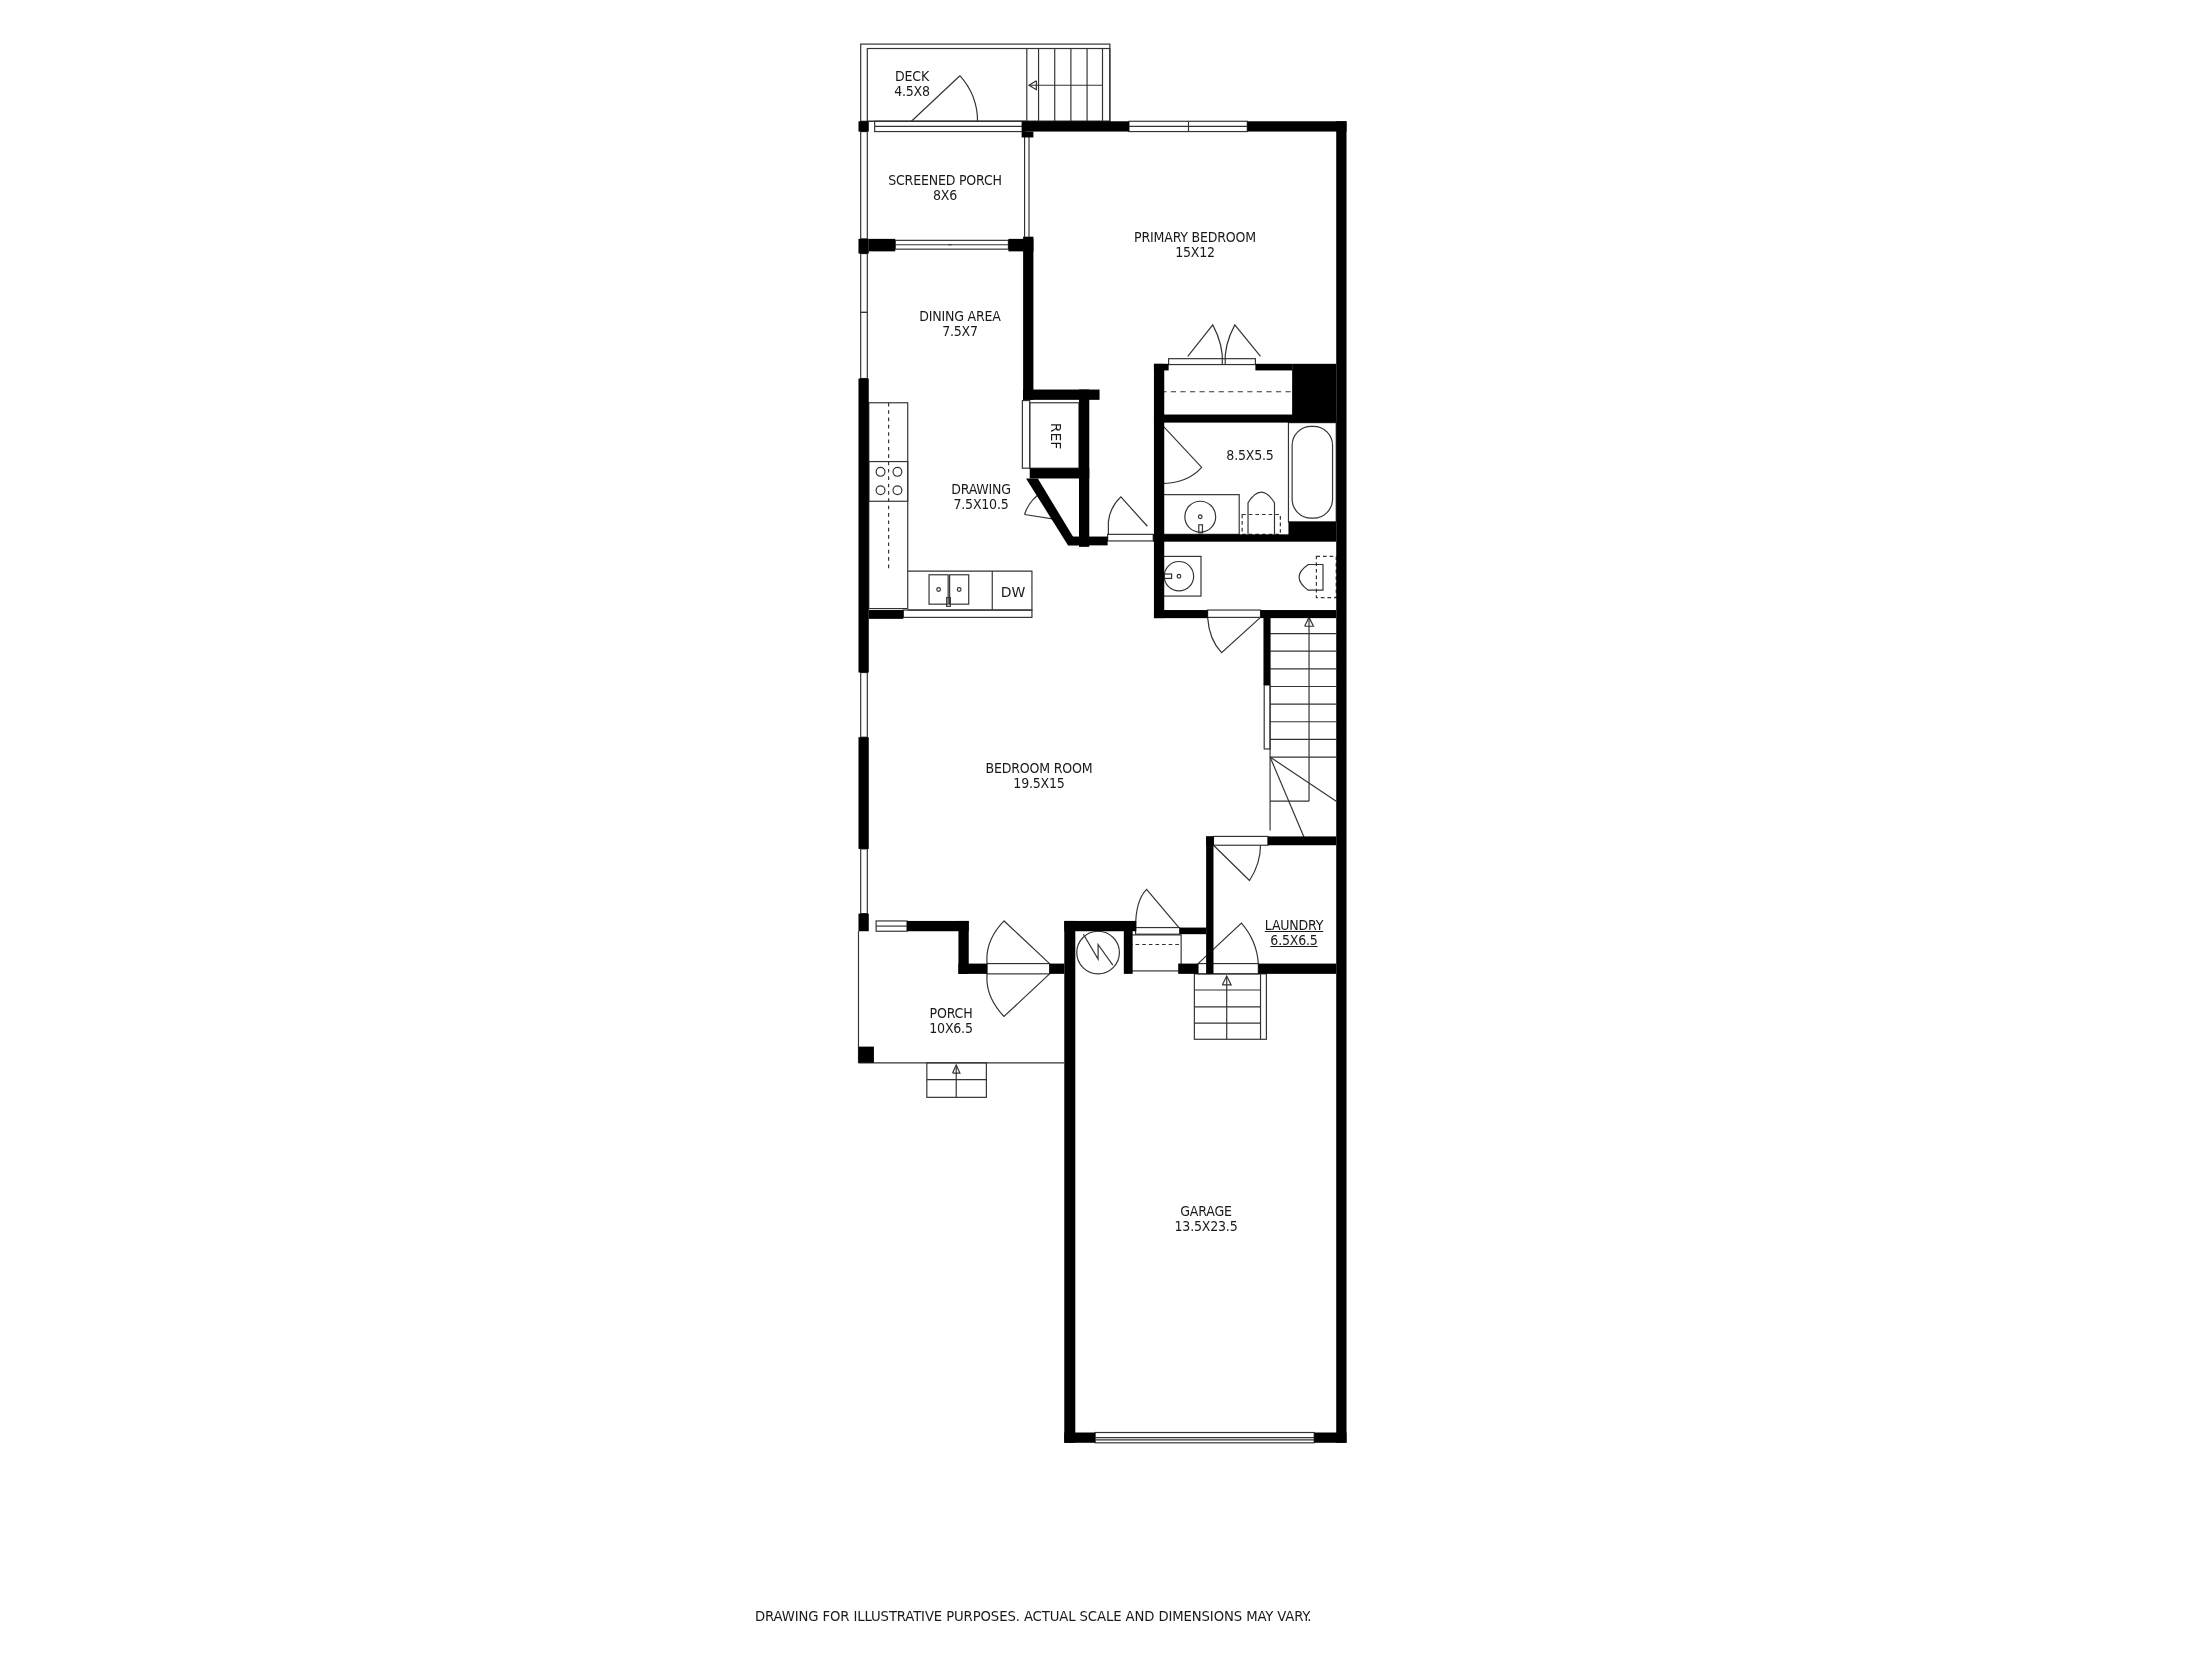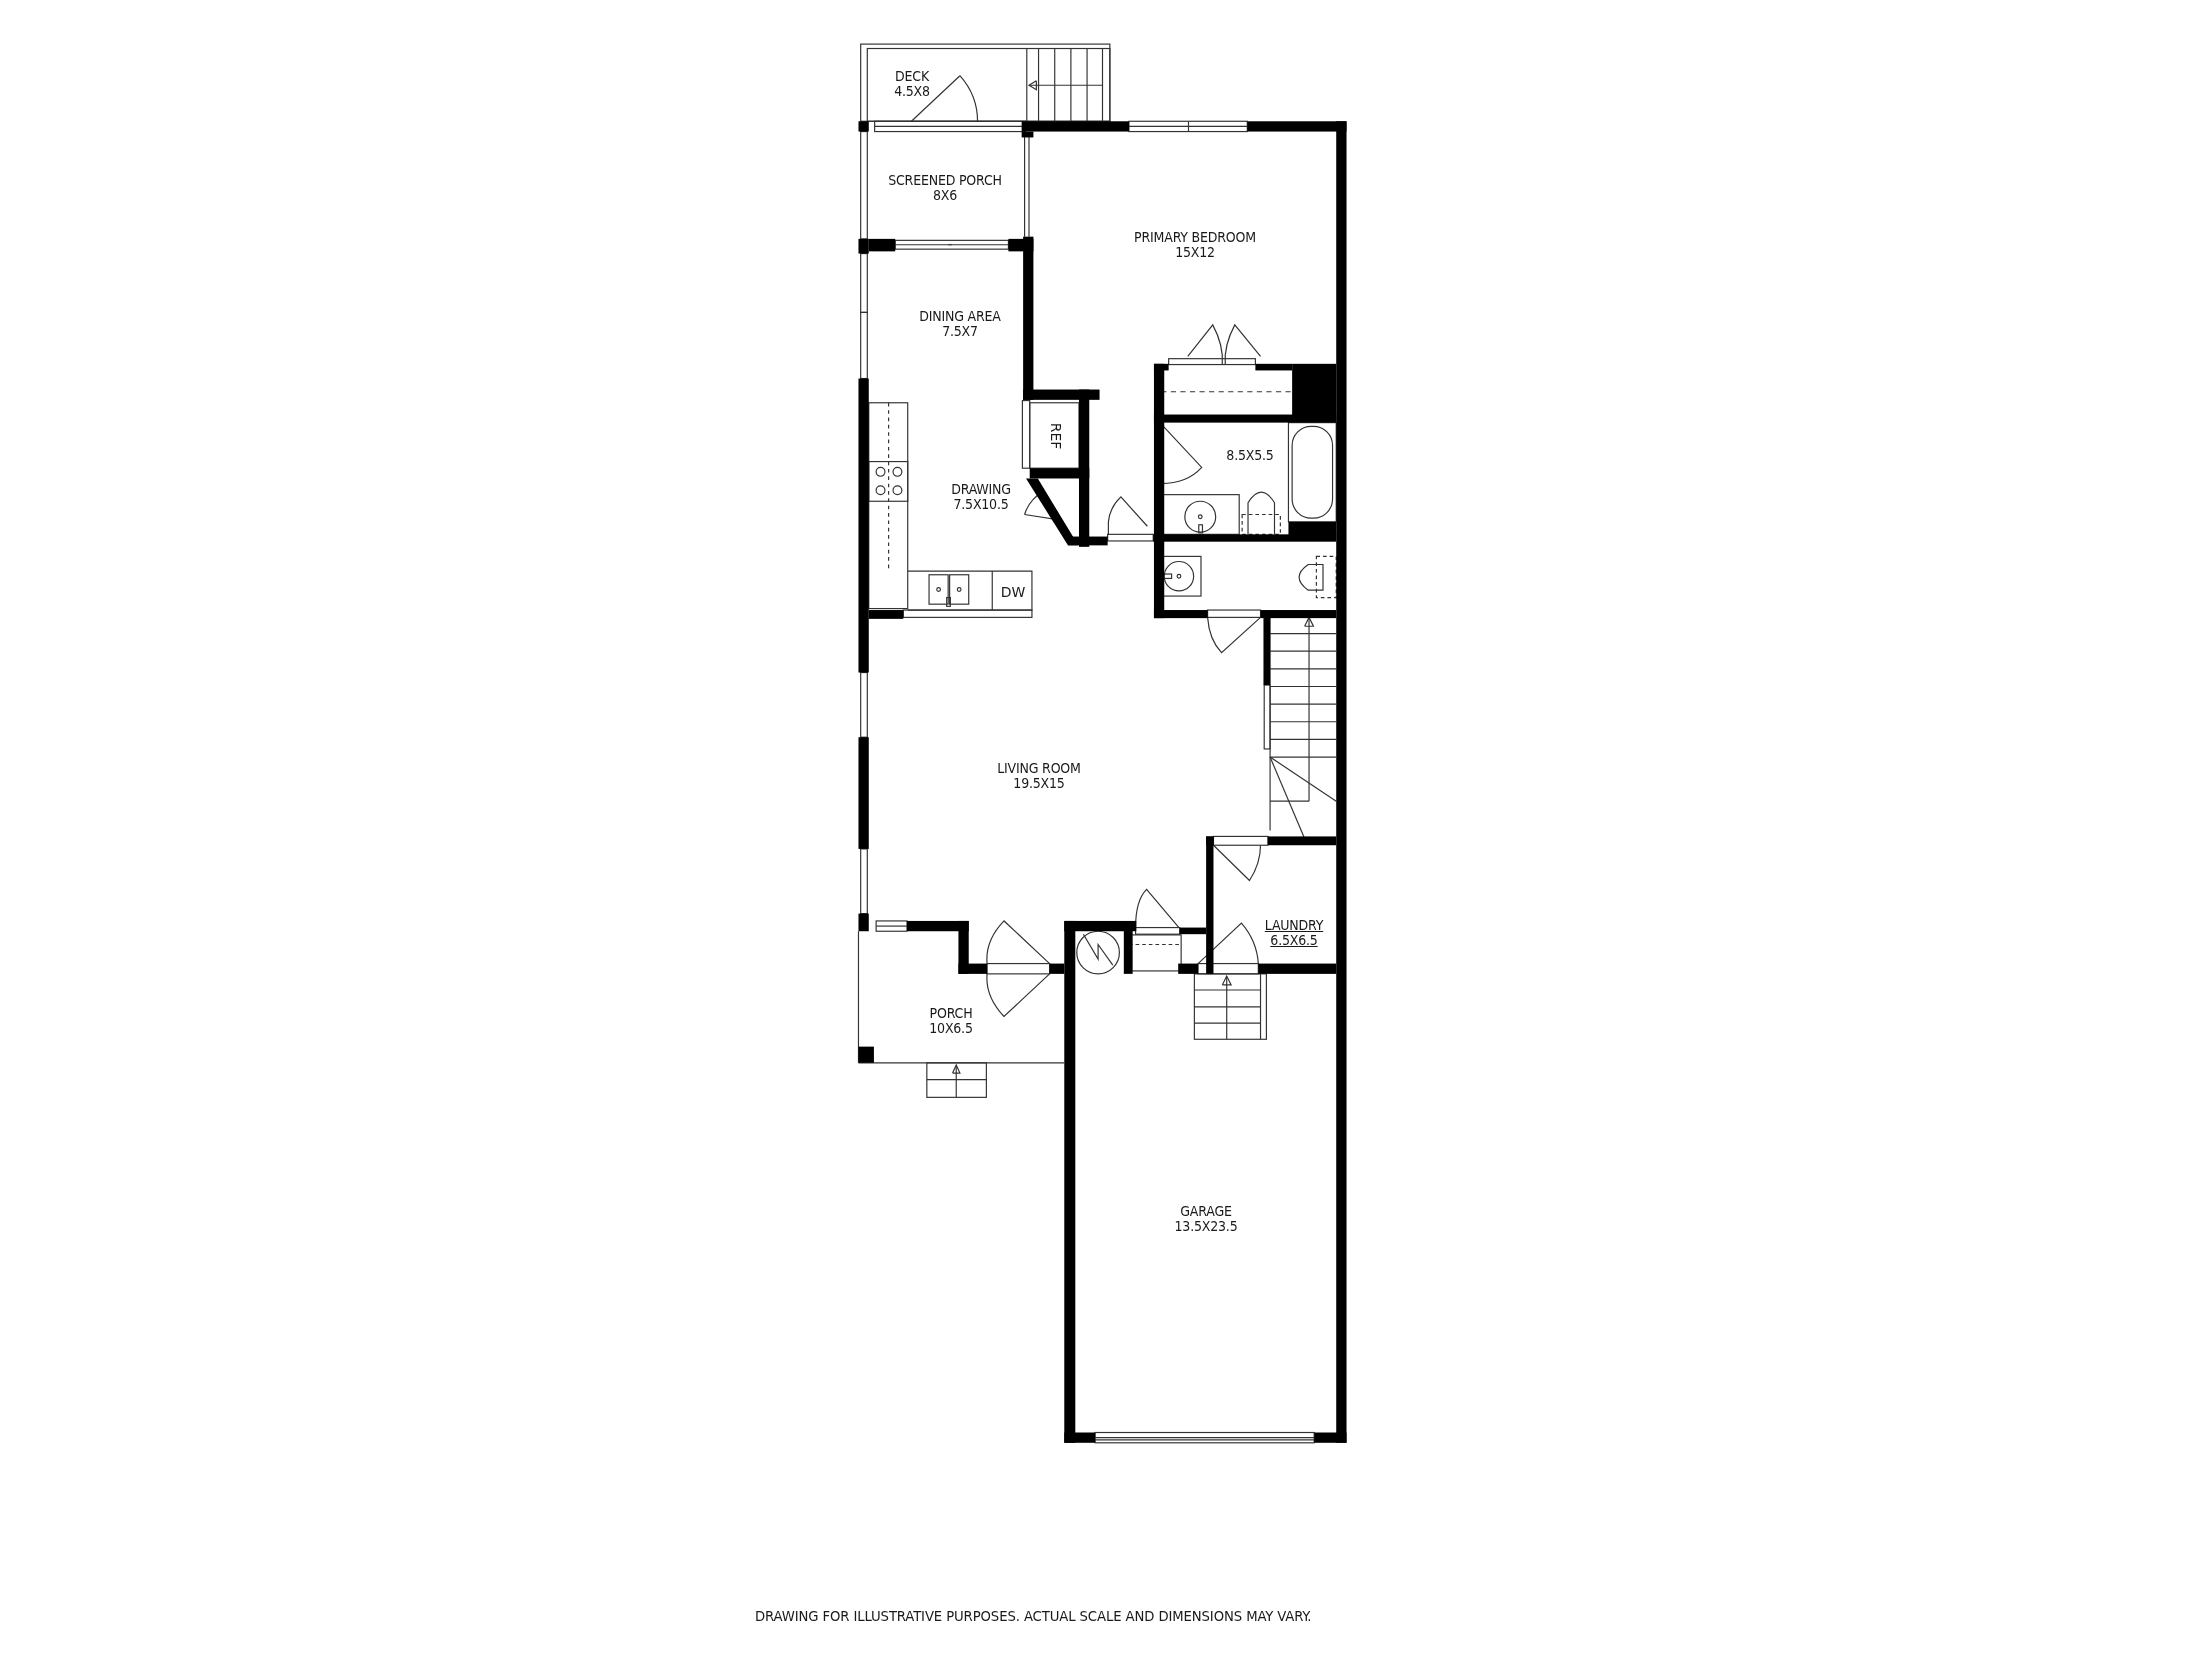--- a/index.html
+++ b/index.html
@@ -249,21 +249,21 @@
     <span class="dim">7.5X7</span>
   </div>
   <div class="room-label" style="left:981px; top:482px;">
     <span>DRAWING</span>
     <span class="dim">7.5X10.5</span>
   </div>
   <div class="room-label" style="left:1250px; top:448px;">
     <span class="dim">8.5X5.5</span>
   </div>
   <div class="room-label" style="left:1039px; top:761px;">
-    <span>LIVING ROOM</span>
+    <span>BEDROOM ROOM</span>
     <span class="dim">19.5X15</span>
   </div>
   <div class="room-label" style="left:1294px; top:918px;text-decoration:underline;">
     <span>LAUNDRY</span>
     <span class="dim">6.5X6.5</span>
   </div>
   <div class="room-label" style="left:951px; top:1006px;">
     <span>PORCH</span>
     <span class="dim">10X6.5</span>
   </div>

